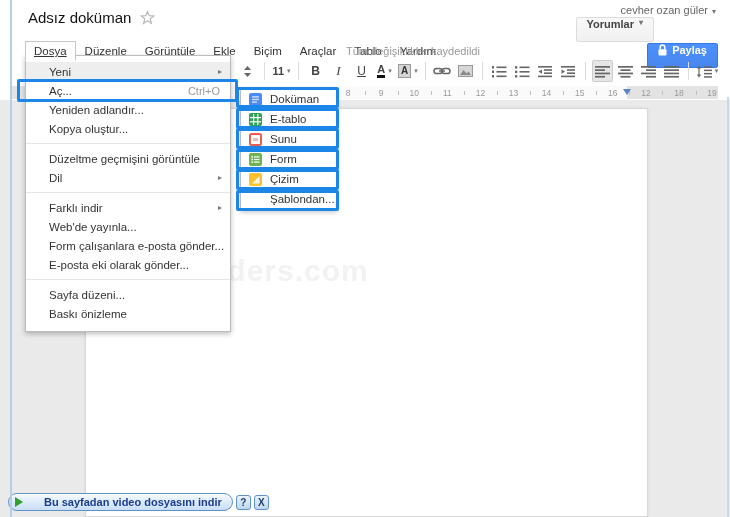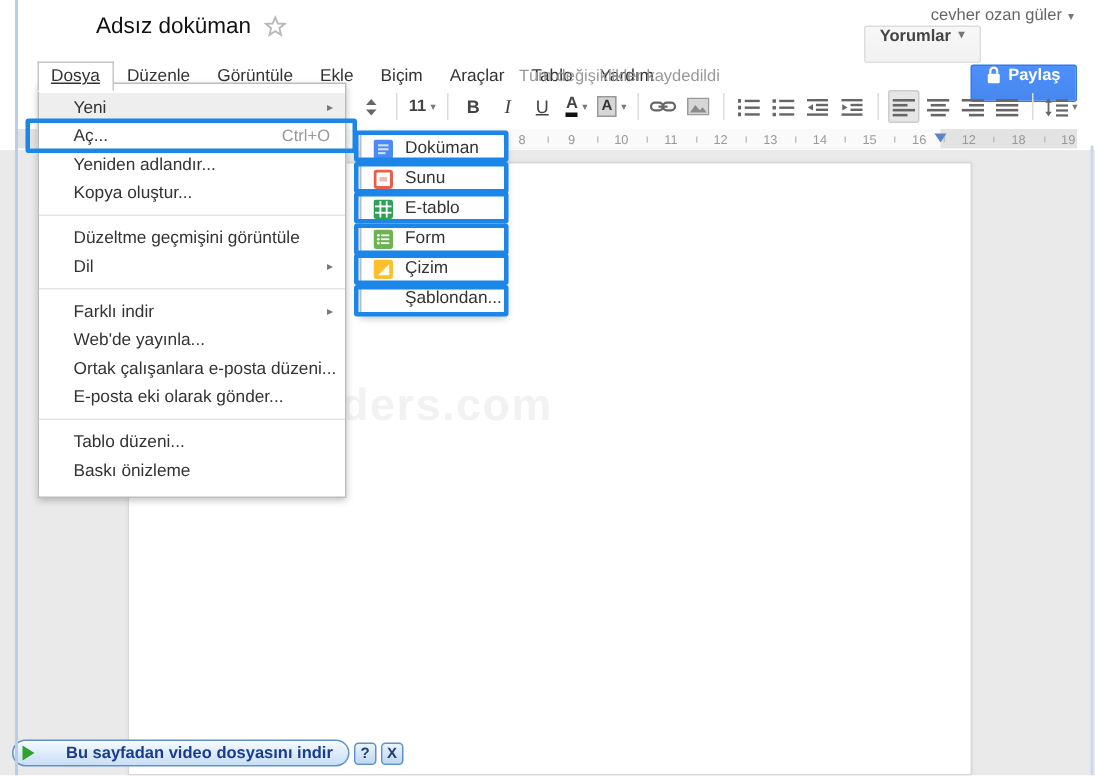--- a/index.html
+++ b/index.html
@@ -2,21 +2,21 @@
 <html style="--annotation: #1b86e8; --share: #4d90fe;"><head>
 <meta charset="utf-8">
 <style>
   * { margin:0; padding:0; box-sizing:border-box; }
   html,body { width:730px; height:517px; overflow:hidden; }
   .app { position:relative; width:730px; height:517px; background:#eaeaea;
          font-family:"Liberation Sans", sans-serif; color:#333; }
 
   
   .header { position:absolute; left:0; top:0; width:730px; height:100px; background:#fff; }
-  .title-row { position:absolute; left:28px; top:9px; display:flex; align-items:center; gap:9px;margin-left:36px; }
+  .title-row { position:absolute; left:28px; top:9px; display:flex; align-items:center; gap:9px; }
   .doc-title { font-size:15px; color:#111; }
   .star { display:flex; align-items:center; }
   .user { position:absolute; right:14px; top:4px; font-size:11px; color:#666; cursor:pointer; }
   .user .dd { font-size:8px; color:#777; margin-left:4px; }
   .btn { position:absolute; top:17px; height:25px; display:flex; align-items:flex-start; gap:5px;
          font-size:11px; font-weight:bold; border-radius:2px; padding:0 10px; cursor:pointer; }
   .comments { right:76px; color:#444; background:linear-gradient(#f8f8f8,#f1f1f1);
               border:1px solid #dcdcdc; }
   .comments .dd { font-size:8px; color:#777; }
   .share { right:12px; color:#fff; background:linear-gradient(var(--share,#4d90fe),#4787ed);
@@ -354,65 +354,65 @@
       </div>
       <div class="menu-divider"></div>
       <div class="menu-item">
         <span class="mi-label">Farklı indir</span>
         <span class="mi-arrow">▸</span>
       </div>
       <div class="menu-item">
         <span class="mi-label">Web'de yayınla...</span>
       </div>
       <div class="menu-item">
-        <span class="mi-label">Ortak çalışanlara e-posta düzeni...</span>
+        <span class="mi-label">Form çalışanlara e-posta gönder...</span>
       </div>
       <div class="menu-item">
         <span class="mi-label">E-posta eki olarak gönder...</span>
       </div>
       <div class="menu-divider"></div>
       <div class="menu-item">
-        <span class="mi-label">Tablo düzeni...</span>
+        <span class="mi-label">Sayfa düzeni...</span>
       </div>
       <div class="menu-item">
         <span class="mi-label">Baskı önizleme</span>
       </div>
     </div>
   <div id="new-submenu" class="new-submenu">
       <div class="sub-item">
         <span class="sub-icon">
           <svg width="13" height="13" viewBox="0 0 13 13">
             <rect width="13" height="13" rx="2" fill="#4b8bf5"></rect>
             <rect x="3" y="3.2" width="7" height="1.4" fill="#cfe0fb"></rect>
             <rect x="3" y="5.8" width="7" height="1.4" fill="#cfe0fb"></rect>
             <rect x="3" y="8.4" width="5" height="1.4" fill="#cfe0fb"></rect>
           </svg>
         </span>
         <span>Doküman</span>
-      </div>
-      <div class="sub-item">
-        <span class="sub-icon">
-          <svg width="13" height="13" viewBox="0 0 13 13">
-            <rect x="1" y="1" width="11" height="11" rx="1.5" fill="#fff" stroke="#e8604c" stroke-width="2"></rect>
-            <rect x="4" y="5" width="5" height="3" fill="#f3b7ae"></rect>
-          </svg>
-        </span>
-        <span>Sunu</span>
       </div>
       <div class="sub-item">
         <span class="sub-icon">
           <svg width="13" height="13" viewBox="0 0 13 13">
             <rect width="13" height="13" rx="2" fill="#2da154"></rect>
             <rect x="4" y="1" width="1.2" height="11" fill="#fff"></rect>
             <rect x="8.2" y="1" width="1.2" height="11" fill="#fff"></rect>
             <rect x="1" y="4" width="11" height="1.2" fill="#fff"></rect>
             <rect x="1" y="8.2" width="11" height="1.2" fill="#fff"></rect>
           </svg>
         </span>
         <span>E-tablo</span>
+      </div>
+      <div class="sub-item">
+        <span class="sub-icon">
+          <svg width="13" height="13" viewBox="0 0 13 13">
+            <rect x="1" y="1" width="11" height="11" rx="1.5" fill="#fff" stroke="#e8604c" stroke-width="2"></rect>
+            <rect x="4" y="5" width="5" height="3" fill="#f3b7ae"></rect>
+          </svg>
+        </span>
+        <span>Sunu</span>
       </div>
       <div class="sub-item">
         <span class="sub-icon">
           <svg width="13" height="13" viewBox="0 0 13 13">
             <rect width="13" height="13" rx="2" fill="#6cb351"></rect>
             <circle cx="3.2" cy="3.9" r="0.9" fill="#fff"></circle>
             <circle cx="3.2" cy="6.5" r="0.9" fill="#fff"></circle>
             <circle cx="3.2" cy="9.1" r="0.9" fill="#fff"></circle>
             <rect x="5" y="3.3" width="5.5" height="1.2" fill="#fff"></rect>
             <rect x="5" y="5.9" width="5.5" height="1.2" fill="#fff"></rect>

